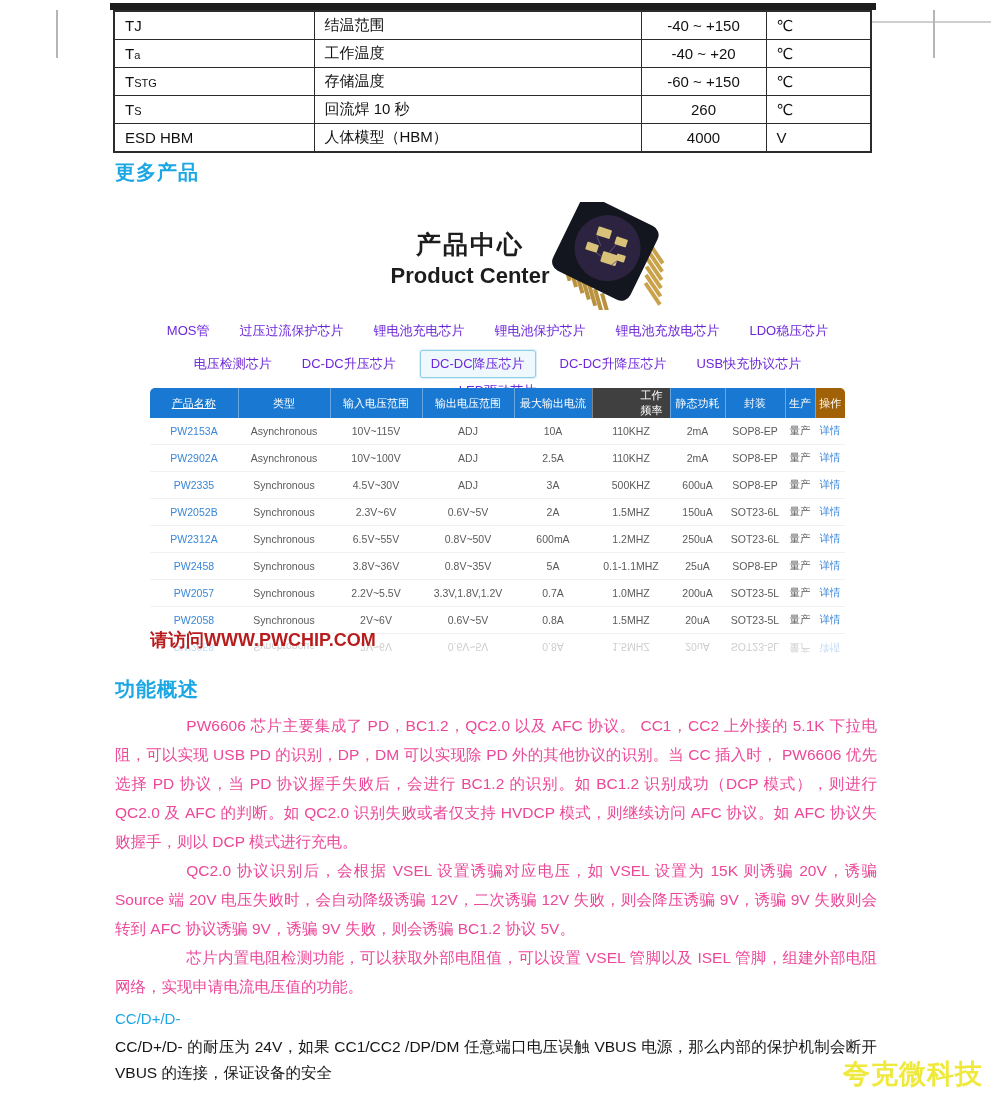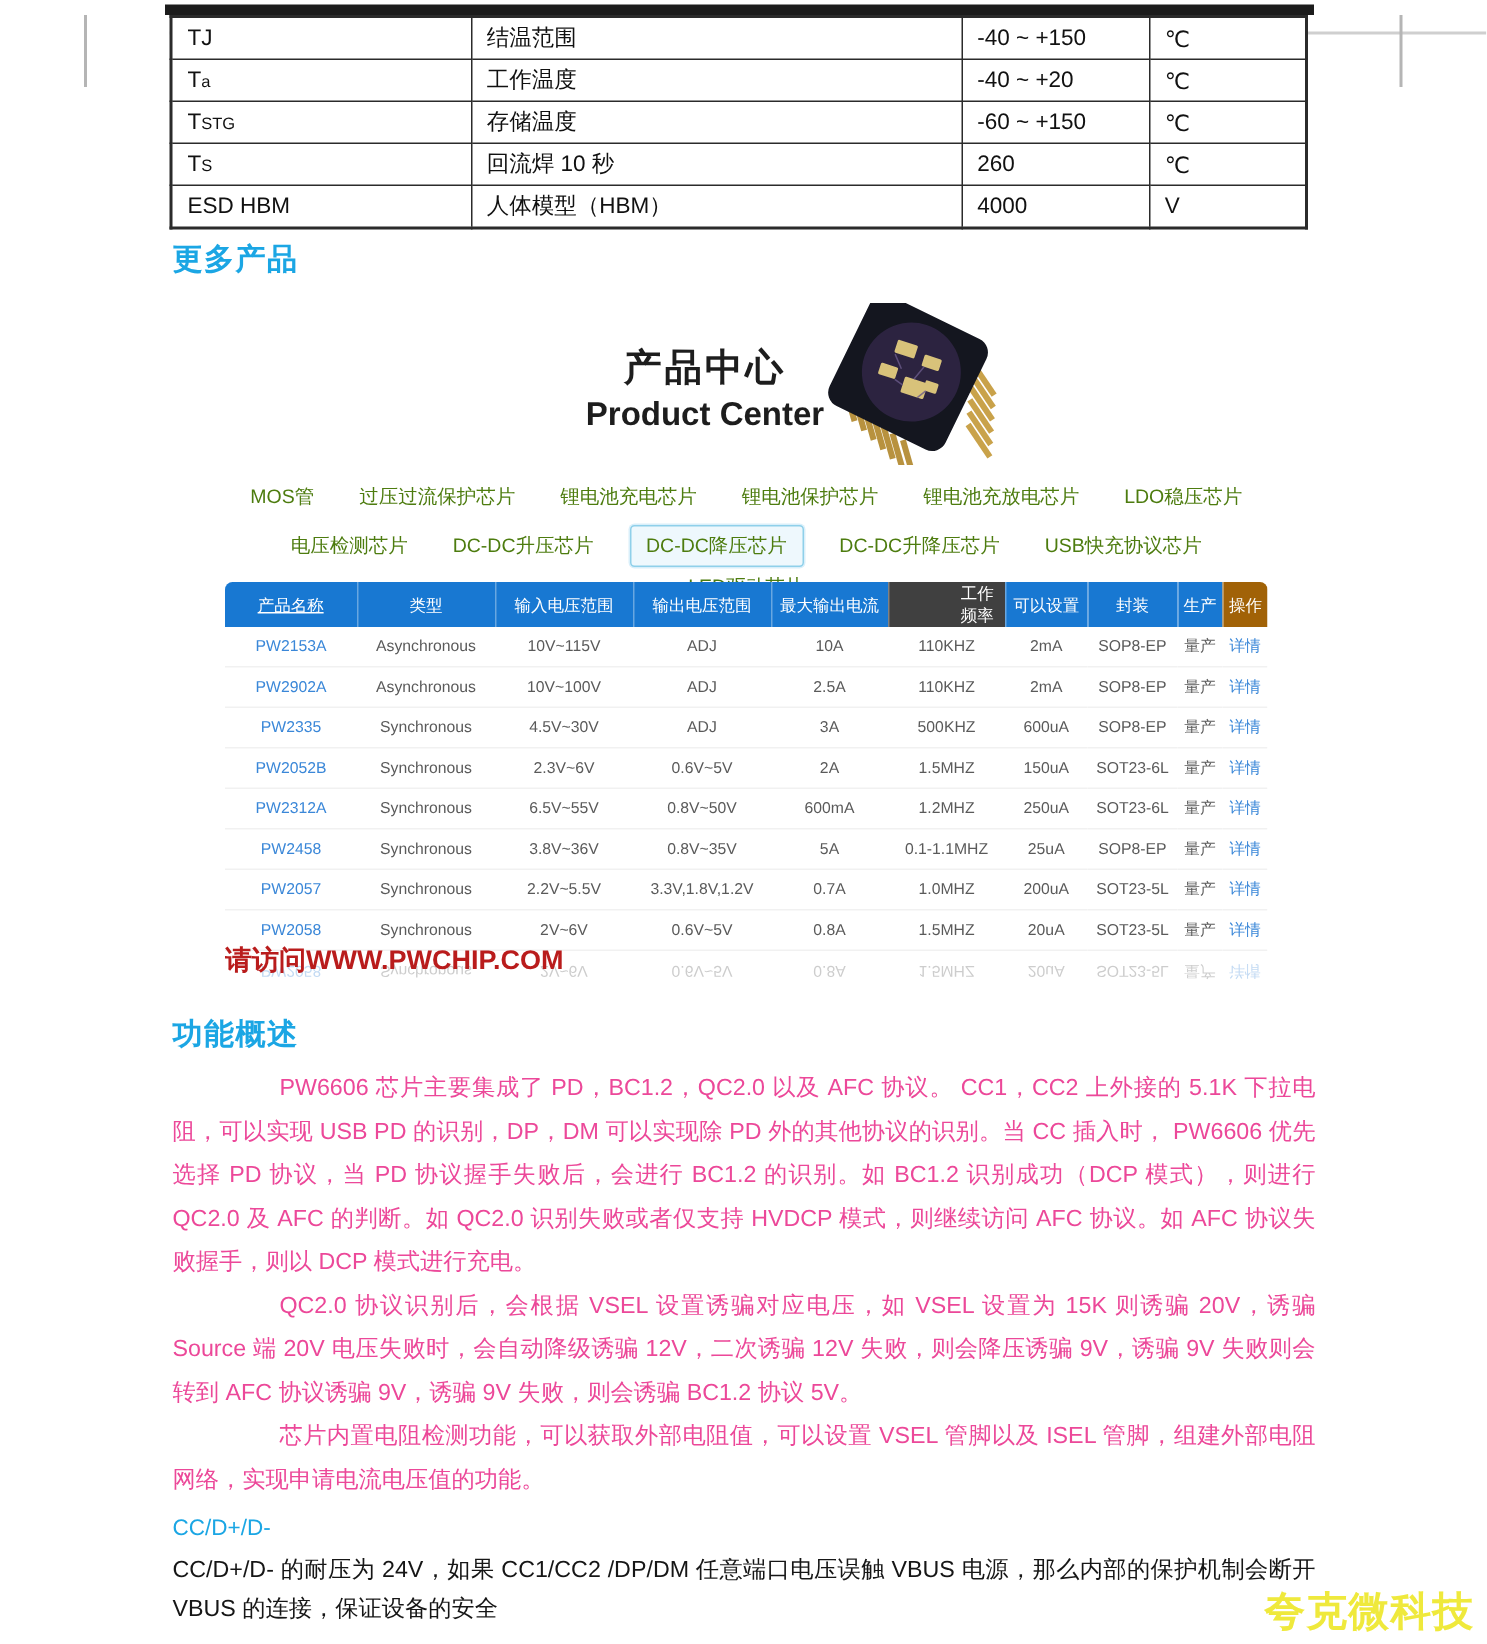--- a/index.html
+++ b/index.html
@@ -12,37 +12,37 @@
   .crop-mark{position:absolute;width:2px;background:#b5b5b5;}
   .crop-left{left:56px;top:10px;height:48px;}
   .crop-right{left:933px;top:10px;height:48px;}
 
   
   .abs-table{position:absolute;left:113px;top:10px;width:757px;border-collapse:collapse;table-layout:fixed;background:#fff;}
   .abs-table td{border:1px solid #2b2b2b;font-size:15px;color:#111;padding:2px 10px;height:23px;vertical-align:middle;}
   .abs-table{border:2px solid #2b2b2b;}
   .abs-table .c1{width:200px;}
   .abs-table .c2{width:327px;}
-  .abs-table .c3{width:125px;}
+  .abs-table .c3{width:125px;text-align:center;}
   .abs-table .c4{width:105px;}
   .abs-table .sub{font-size:11px;}
 
   
   .sec-head{position:absolute;left:115px;font-size:20px;font-weight:bold;color:#1ba6e4;letter-spacing:1px;}
   .head-more{top:159px;}
   .head-func{top:676px;}
 
   
   .pc-block{position:absolute;left:115px;top:200px;width:760px;height:455px;background:#fff;overflow:hidden;}
   .pc-title{position:absolute;left:240px;top:28px;width:230px;text-align:center;color:#1d1d1d;}
   .pc-title .cn{font-size:25px;font-weight:bold;letter-spacing:2px;}
   .pc-title .en{font-size:22px;font-weight:bold;margin-top:2px;}
   .chip-svg{position:absolute;left:432px;top:2px;width:132px;height:108px;}
 
-  .cat-row{position:absolute;left:35px;width:695px;text-align:center;font-size:13px;color:#4d7c0f;}
+  .cat-row{position:absolute;left:35px;width:695px;text-align:center;font-size:13px;color:#6d28d9;}
   .cat-row1{top:118px;}
   .cat-row2{top:150px;}
   .cat-item{display:inline-block;margin:0 9px;padding:4px 6px;white-space:nowrap;}
   .cat-item.selected{border:1px solid #8fd0ea;background:#eef8fd;border-radius:3px;padding:4px 10px;box-shadow:0 0 0 1px #d9effa;}
 
   
   .prod-wrap{position:absolute;left:35px;top:188px;width:695px;height:267px;overflow:hidden;}
   .prod-table{width:695px;border-collapse:collapse;table-layout:fixed;}
   .prod-table th{background:#1878d2;color:#fff;font-size:11px;font-weight:normal;height:30px;border-right:1px solid rgba(255,255,255,.35);padding:0 2px;}
   .prod-table th:first-child{border-top-left-radius:5px;}
@@ -174,21 +174,21 @@
             <col style="width:30px">
         </colgroup>
         <thead>
             <tr id="prod-head">
               <th style="background: rgb(24, 120, 210); text-decoration: underline;">产品名称</th>
               <th style="background: rgb(24, 120, 210);">类型</th>
               <th style="background: rgb(24, 120, 210);">输入电压范围</th>
               <th style="background: rgb(24, 120, 210);">输出电压范围</th>
               <th style="background: rgb(24, 120, 210);">最大输出电流</th>
               <th style="background: #404040; padding-left: 43px;">工作频率</th>
-              <th style="background: rgb(24, 120, 210);">可以设置</th>
+              <th style="background: rgb(24, 120, 210);">静态功耗</th>
               <th style="background: rgb(24, 120, 210);">封装</th>
               <th style="background: rgb(24, 120, 210);">生产</th>
               <th style="background: #a16207;">操作</th>
             </tr>
           </thead>
         <tbody id="prod-tbody">
             <tr>
               <td class="name">PW2153A</td>
               <td>Asynchronous</td>
               <td>10V~115V</td>

